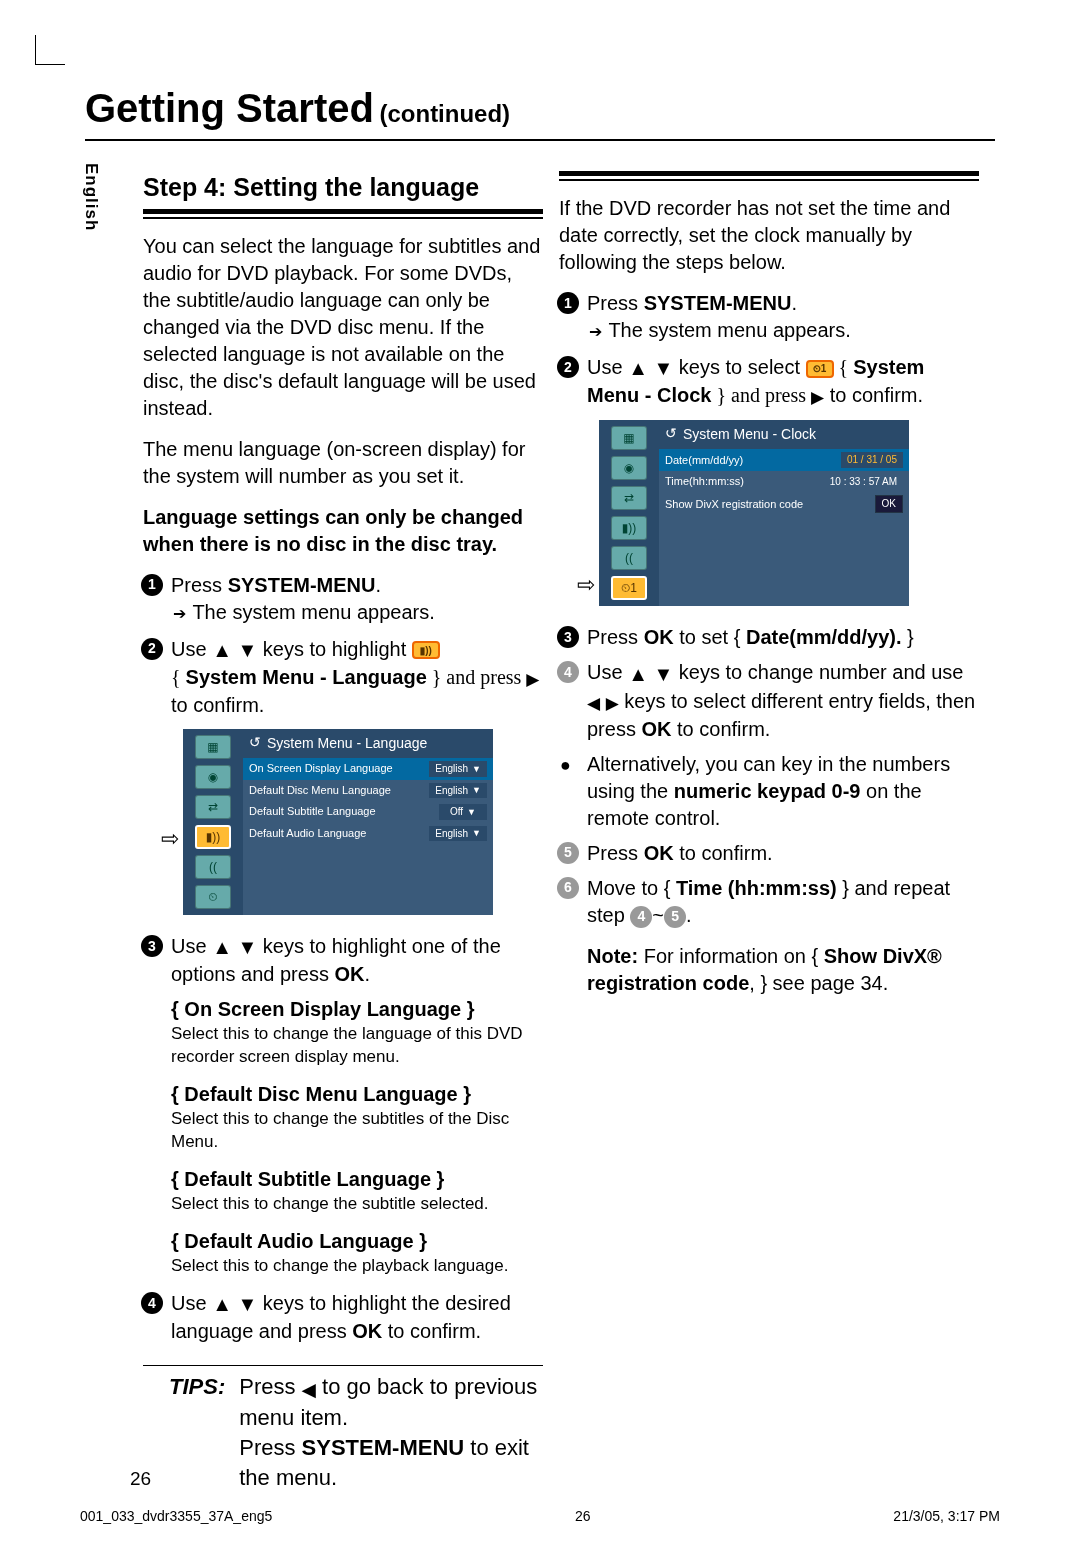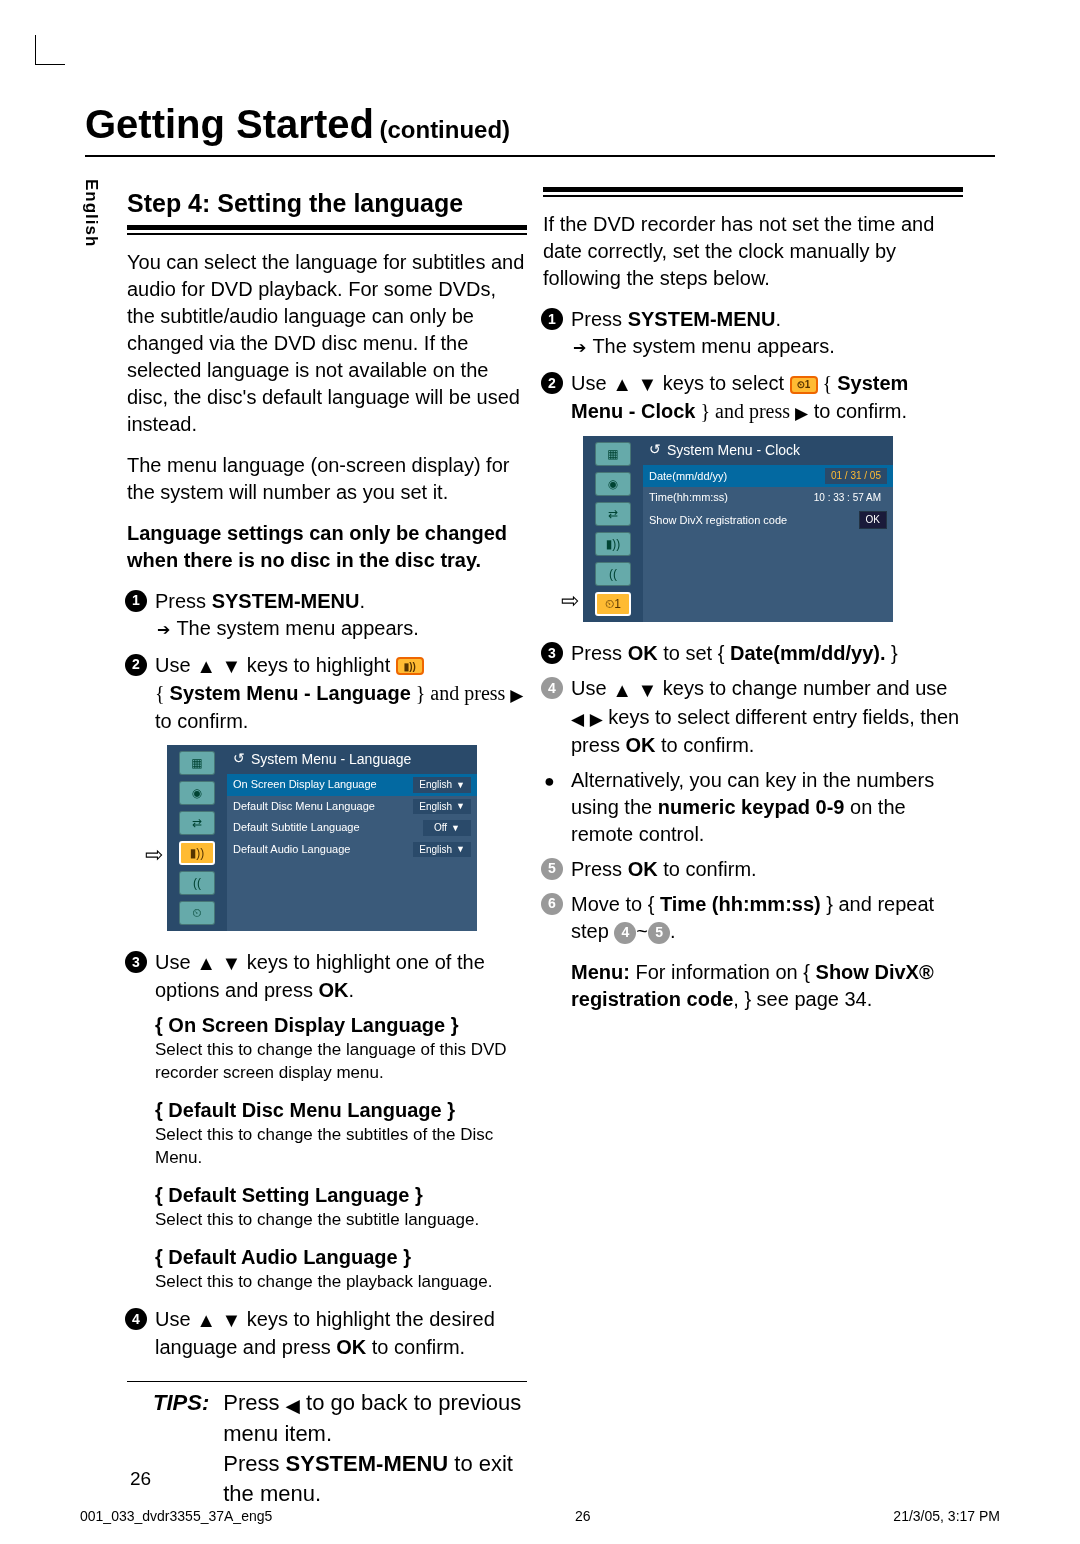--- a/index.html
+++ b/index.html
@@ -15,21 +15,21 @@
   }
   .crop {
     position: absolute;
     border-left: 1px solid #000;
     border-bottom: 1px solid #000;
     width: 30px; height: 30px;
     top: 35px; left: 35px;
   }
   .page {
     position: absolute;
-    top: 97px;
+    top: 81px;
     left: 85px;
     width: 910px;
   }
   .page-title {
     font-family: "Gill Sans", "Helvetica Neue", Arial, sans-serif;
     font-weight: bold;
   }
   .page-title .big { font-size: 40px; }
   .page-title .cont { font-size: 24px; }
   .page-title-rule {
@@ -44,20 +44,21 @@
     writing-mode: vertical-rl;
     font-weight: bold;
     font-size: 17px;
     letter-spacing: 1px;
     background: #fff;
   }
   .cols {
     display: flex;
     gap: 16px;
     margin-top: 30px;
+    justify-content: center;
   }
   .col { width: 440px; }
   .col.left { width: 400px; margin-left: 42px; }
   .col.right { width: 420px; }
   h2 {
     font-size: 25px;
     font-weight: bold;
     margin-bottom: 4px;
   }
   .h2-rule {
@@ -340,22 +341,22 @@
 
       <div class="option-block">
         <div class="opt-title">{ On Screen Display Language }</div>
         <div class="opt-desc">Select this to change the language of this DVD recorder screen display menu.</div>
       </div>
       <div class="option-block">
         <div class="opt-title">{ Default Disc Menu Language }</div>
         <div class="opt-desc">Select this to change the subtitles of the Disc Menu.</div>
       </div>
       <div class="option-block">
-        <div class="opt-title">{ Default Setting Language }</div>
-        <div class="opt-desc">Select this to change the subtitle language.</div>
+        <div class="opt-title">{ Default Subtitle Language }</div>
+        <div class="opt-desc">Select this to change the subtitle selected.</div>
       </div>
       <div class="option-block">
         <div class="opt-title">{ Default  Audio Language }</div>
         <div class="opt-desc">Select this to change the playback language.</div>
       </div>
 
       <div class="step-item">
         <span class="step-bullet">4</span>
         <span>Use </span><span class="tri tri-up inline-icon"></span> <span class="tri tri-down inline-icon"></span><span> keys to highlight the desired language and press </span><b>OK</b><span> to confirm.</span>
       </div>
@@ -433,21 +434,21 @@
         <span class="step-bullet gray">5</span>
         <span>Press </span><b>OK</b><span> to confirm.</span>
       </div>
 
       <div class="step-item">
         <span class="step-bullet gray">6</span>
         <span>Move to { </span><b>Time (hh:mm:ss)</b><span> } and repeat step </span><span class="step-bullet gray" style="position:static;vertical-align:middle;margin:0;">4</span><span>~</span><span class="step-bullet gray" style="position:static;vertical-align:middle;margin:0;">5</span><span>.</span>
       </div>
 
       <div class="noteblock">
-        <b>Menu:</b><span>  For information on { </span><b>Show DivX® registration code</b><span>, } see page 34.</span>
+        <b>Note:</b><span>  For information on { </span><b>Show DivX® registration code</b><span>, } see page 34.</span>
       </div>
 
     </div>
   </div>
 </div>
 
 <div class="pagenum">26</div>
 
 <div class="footline">
   <span>001_033_dvdr3355_37A_eng5</span>

